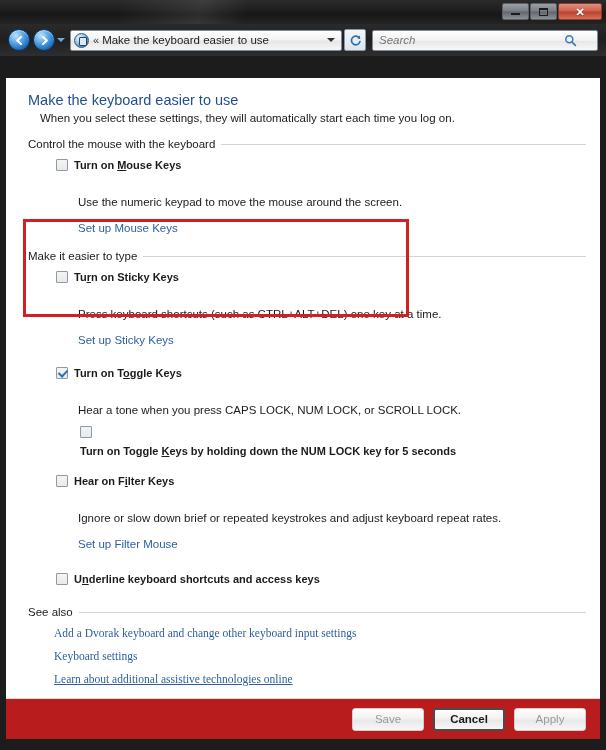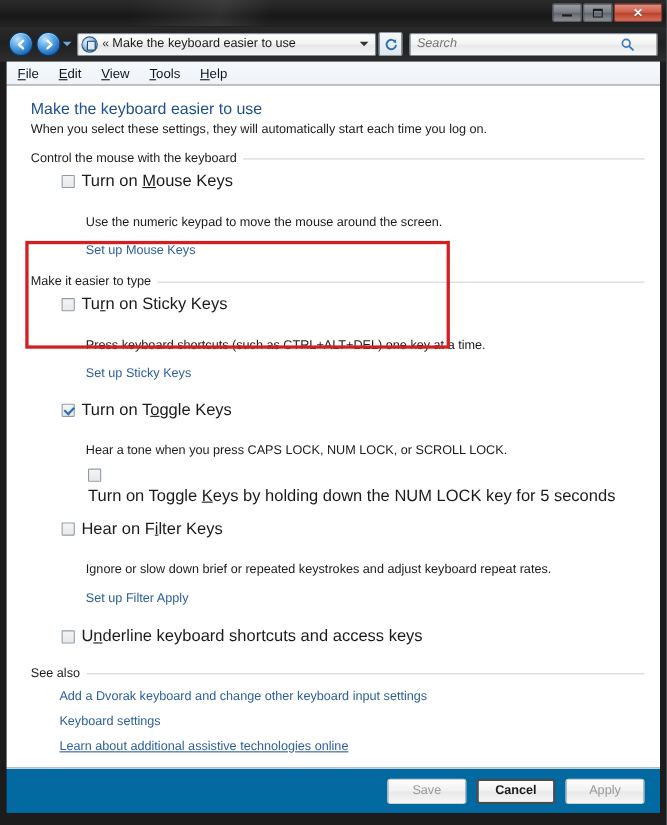--- a/index.html
+++ b/index.html
@@ -145,21 +145,21 @@
   .content {
     position: absolute;
     left: 6px; top: 78px;
     width: 594px; height: 620px;
     background: #ffffff;
     overflow: hidden;
     box-sizing: border-box;
   }
   .page-head { padding: 14px 0 0 22px; }
   .page-title { font-size: 14.5px; color: #1f4f8f; margin: 0 0 4px 0; font-weight: normal; }
-  .page-sub { font-size: 11.5px; color: #1b1b1b; }
+  .page-sub { font-size: 11.5px; color: #1b1b1b; margin-left: 12px; }
 
   .section { margin-top: 14px; padding: 0 14px 0 22px; }
   .sec-head {
     display: flex; align-items: center; gap: 6px;
     font-size: 11.5px; color: #1b1b1b;
     margin-bottom: 8px;
   }
   .sec-head .rule { flex: 1 1 auto; height: 1px; background: #d4d4d4; }
 
   .cbrow { display: flex; align-items: flex-start; gap: 6px; margin-left: 28px; margin-bottom: 4px; }
@@ -171,44 +171,44 @@
     border-radius: 1px; box-sizing: border-box;
     position: relative;
   }
   .cbox.checked::after {
     content: "";
     position: absolute; left: 3px; top: 0px;
     width: 4px; height: 7px;
     border: solid #2a6fb5; border-width: 0 2px 2px 0;
     transform: rotate(43deg);
   }
-  .cblabel { font-size: 15px; color: #1b1b1b; line-height: 14px; }
+  .cblabel { font-size: 11px; color: #1b1b1b; line-height: 14px; font-weight: bold; }
   .desc { font-size: 11.5px; color: #1b1b1b; margin-left: 50px; margin-top: 24px; }
   .lnkrow { margin-left: 50px; margin-top: 10px; margin-bottom: 4px; }
   .lnk { font-size: 11.5px; color: #2c5f9e; cursor: pointer; }
   .lnk.ul { text-decoration: underline; }
-  .seealso-links { margin-left: 26px; margin-top: 9px; }
+  .seealso-links { margin-left: 26px; margin-top: 9px; font-family: Liberation Serif, serif; }
   .seealso-links .lnk { display: block; margin-bottom: 11px; }
 
   
   .redbox {
     position: absolute;
     left: 17px; top: 141px;
     width: 386px; height: 98px;
     border: 3px solid #d21f22;
     box-sizing: border-box;
     pointer-events: none;
   }
 
   
   .footer {
     position: absolute;
     left: 6px; top: 698px;
     width: 594px; height: 41px;
-    background: #0369a1;
+    background: #b91c1c;
     border-top: 1px solid #dcdcdc;
     display: flex; align-items: center; justify-content: flex-end;
     padding-right: 14px; box-sizing: border-box;
     gap: 9px;
   }
   .btn {
     min-width: 72px; height: 23px;
     font-family: "Liberation Sans", sans-serif; font-size: 11.5px;
     background: linear-gradient(180deg,#fdfdfd 0%,#f1f1f1 48%,#e8e8e8 52%,#f7f7f7 100%);
     border: 1px solid #b4b4b4; border-radius: 3px;
@@ -270,27 +270,20 @@
 
     <div class="searchbox">
       <input type="text" placeholder="Search" style="">
       <svg width="13" height="13" viewBox="0 0 13 13">
         <circle cx="5.3" cy="5.3" r="3.5" fill="none" stroke="#3b79b8" stroke-width="1.5"></circle>
         <path d="M8.1 8.1 L11.4 11.4" stroke="#3b79b8" stroke-width="1.7" stroke-linecap="round"></path>
       </svg>
     </div>
   </div>
 
-  <div class="menubar">
-    <span class="menuitem"><span class="u">F</span><span>ile</span></span>
-    <span class="menuitem"><span class="u">E</span><span>dit</span></span>
-    <span class="menuitem"><span class="u">V</span><span>iew</span></span>
-    <span class="menuitem"><span class="u">T</span><span>ools</span></span>
-    <span class="menuitem"><span class="u">H</span><span>elp</span></span>
-  </div>
 
   <div class="content">
 
     <div class="page-head">
       <div class="page-title">Make the keyboard easier to use</div>
       <div class="page-sub">When you select these settings, they will automatically start each time you log on.</div>
     </div>
 
     <div class="section">
       <div class="sec-head">
@@ -331,21 +324,21 @@
         <div class="cbox"></div>
         <span class="cblabel"><span>Turn on Toggle </span><span class="u">K</span><span>eys by holding down the NUM LOCK key for 5 seconds</span></span>
       </div>
 
       <div class="cbrow" style="margin-top:16px">
         <div class="cbox"></div>
         <span class="cblabel"><span>Hear on F</span><span class="u">i</span><span>lter Keys</span></span>
       </div>
       <div class="desc">Ignore or slow down brief or repeated keystrokes and adjust keyboard repeat rates.</div>
       <div class="lnkrow">
-        <span class="lnk">Set up Filter Apply</span>
+        <span class="lnk">Set up Filter Mouse</span>
       </div>
     </div>
 
     <div class="section" style="margin-top:20px">
       <div class="cbrow">
         <div class="cbox"></div>
         <span class="cblabel"><span>U</span><span class="u">n</span><span>derline keyboard shortcuts and access keys</span></span>
       </div>
     </div>
 

